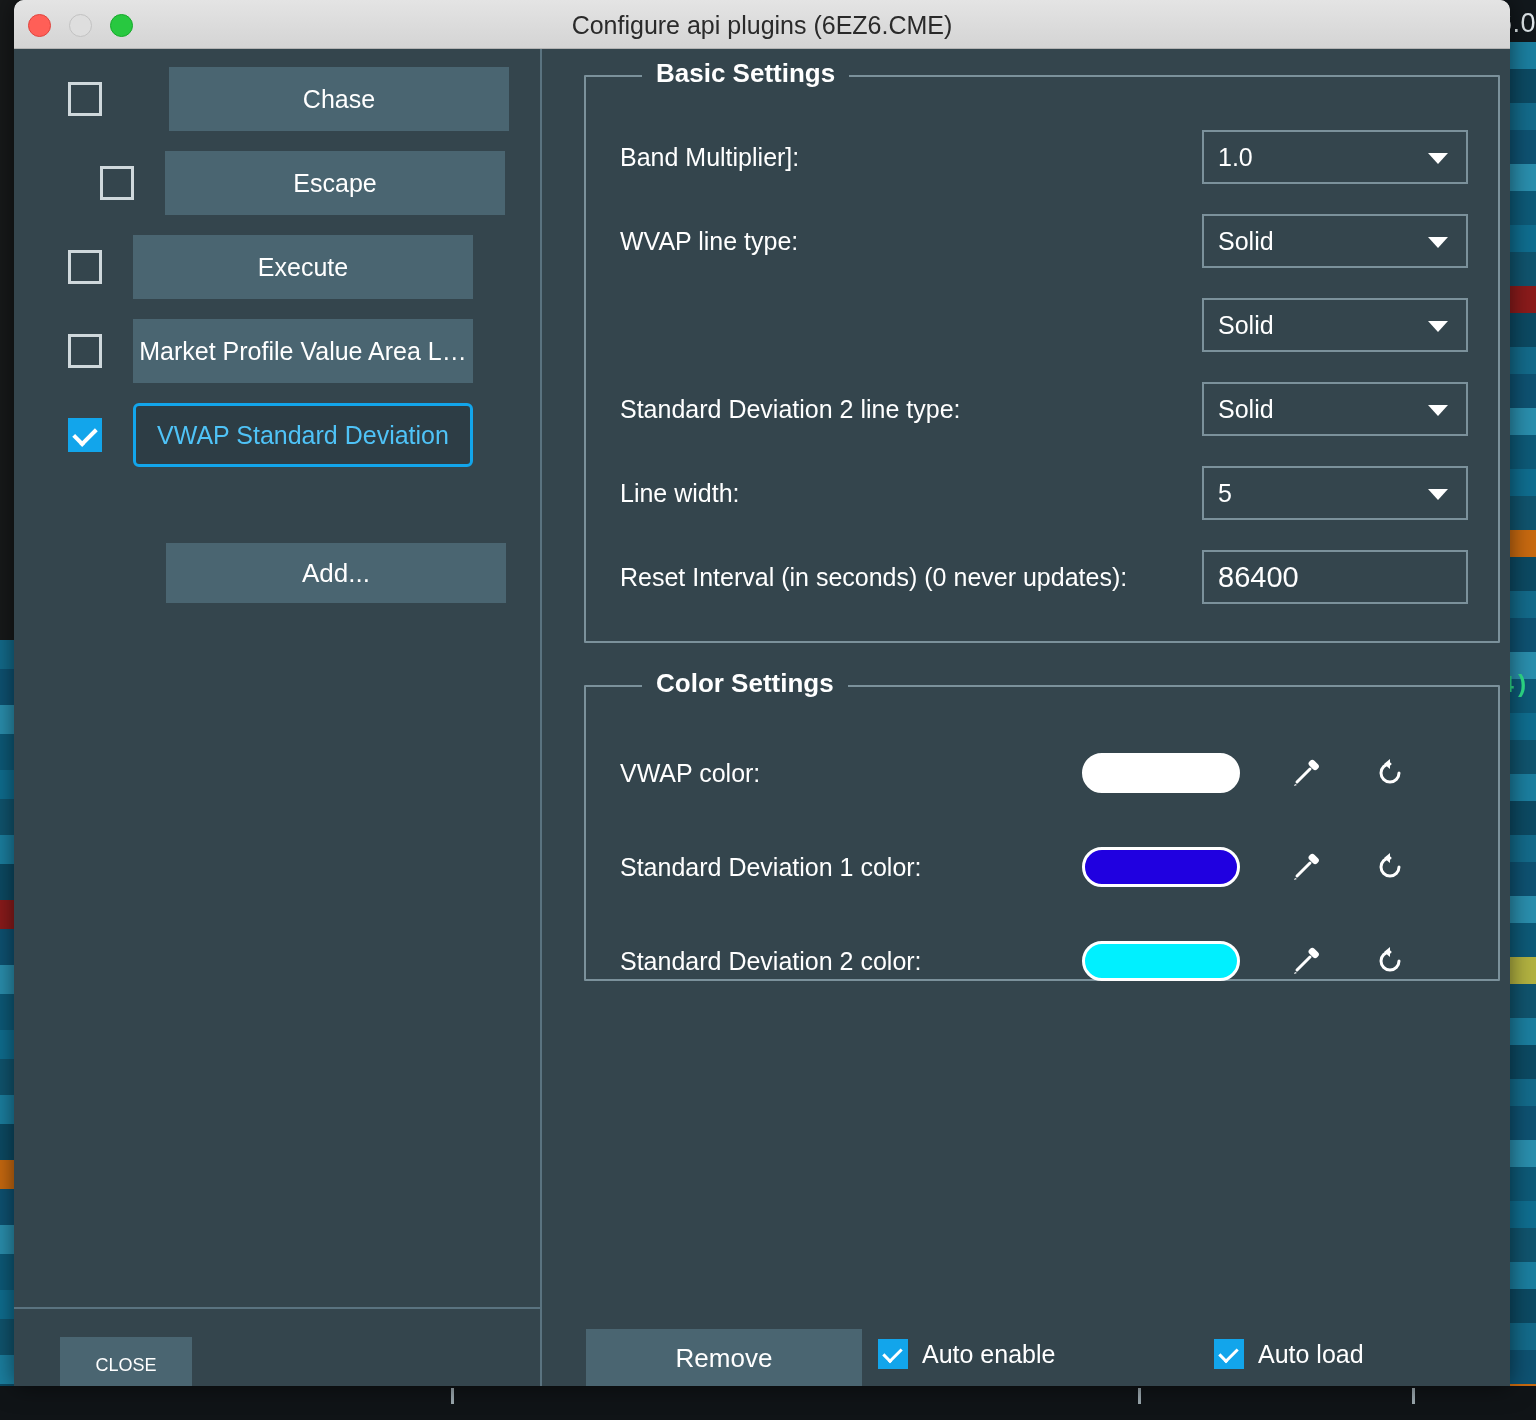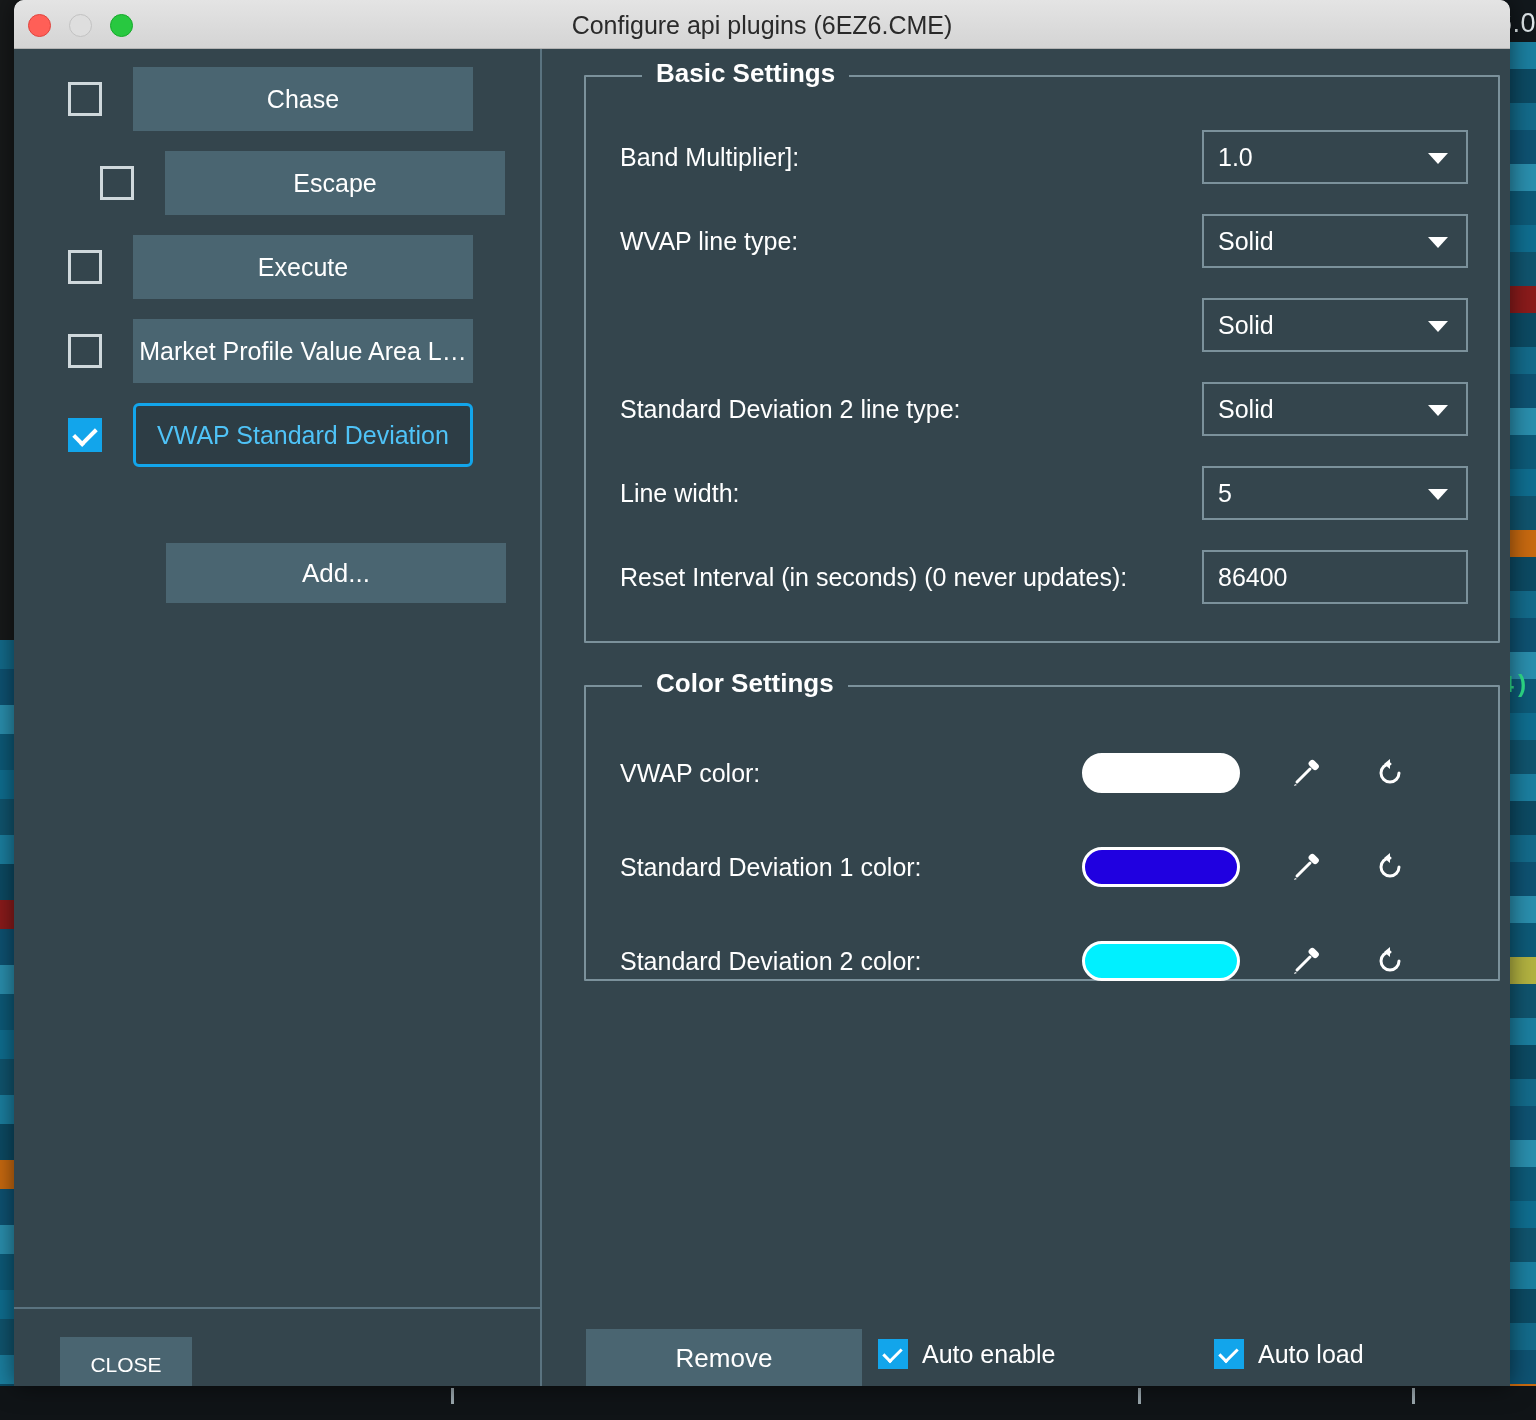--- a/index.html
+++ b/index.html
@@ -137,21 +137,21 @@
     display: flex; align-items: center; justify-content: center;
   }
   .left-divider {
     position: absolute; left: 0; top: 1258px;
     width: 526px; height: 2px; background: #5a7380;
   }
   .close-btn {
     position: absolute; left: 46px; top: 1288px;
     width: 132px; height: 56px;
     background: #4a6571;
-    color: #ffffff; font-size: 21px;
+    color: #ffffff; font-size: 18px;
     display: flex; align-items: center; justify-content: center;
   }
 
   
   .right-panel {
     position: absolute; left: 528px; top: 0;
     width: 968px; height: 1338px;
   }
   .groupbox {
     position: absolute;
@@ -196,21 +196,21 @@
     border-top: 11px solid #ffffff;
   }
   .textfield {
     position: absolute; left: 616px;
     width: 266px; height: 54px;
     background: #34454d;
     border: 2px solid #7b919b;
     box-sizing: border-box;
     display: flex; align-items: center;
   }
-  .textfield .val { color: #ffffff; font-size: 25px; margin-left: 14px; }
+  .textfield .val { color: #ffffff; font-size: 29px; margin-left: 14px; }
 
   
   .swatch {
     position: absolute; left: 496px;
     width: 158px; height: 40px;
     border-radius: 20px;
     border: 3px solid #ffffff;
     box-sizing: border-box;
   }
   .icon-btn {
@@ -349,21 +349,21 @@
         <div class="light yellow"></div>
         <div class="light green"></div>
       </div>
       <div class="title-text">Configure api plugins (6EZ6.CME)</div>
     </div>
 
     <div class="body-area">
 
       <div class="left-panel">
         <div id="plugin-rows">
-            <div class="plugin-row" style="top: 18px;">
+            <div class="plugin-row" style="top: 18px; gap: 36px;">
               <div class="chk"></div>
               <div class="plugin-btn">Chase</div>
             </div>
             <div class="plugin-row" style="top: 102px; margin-left: 32px;">
               <div class="chk"></div>
               <div class="plugin-btn">Escape</div>
             </div>
             <div class="plugin-row" style="top: 186px;">
               <div class="chk"></div>
               <div class="plugin-btn">Execute</div>

